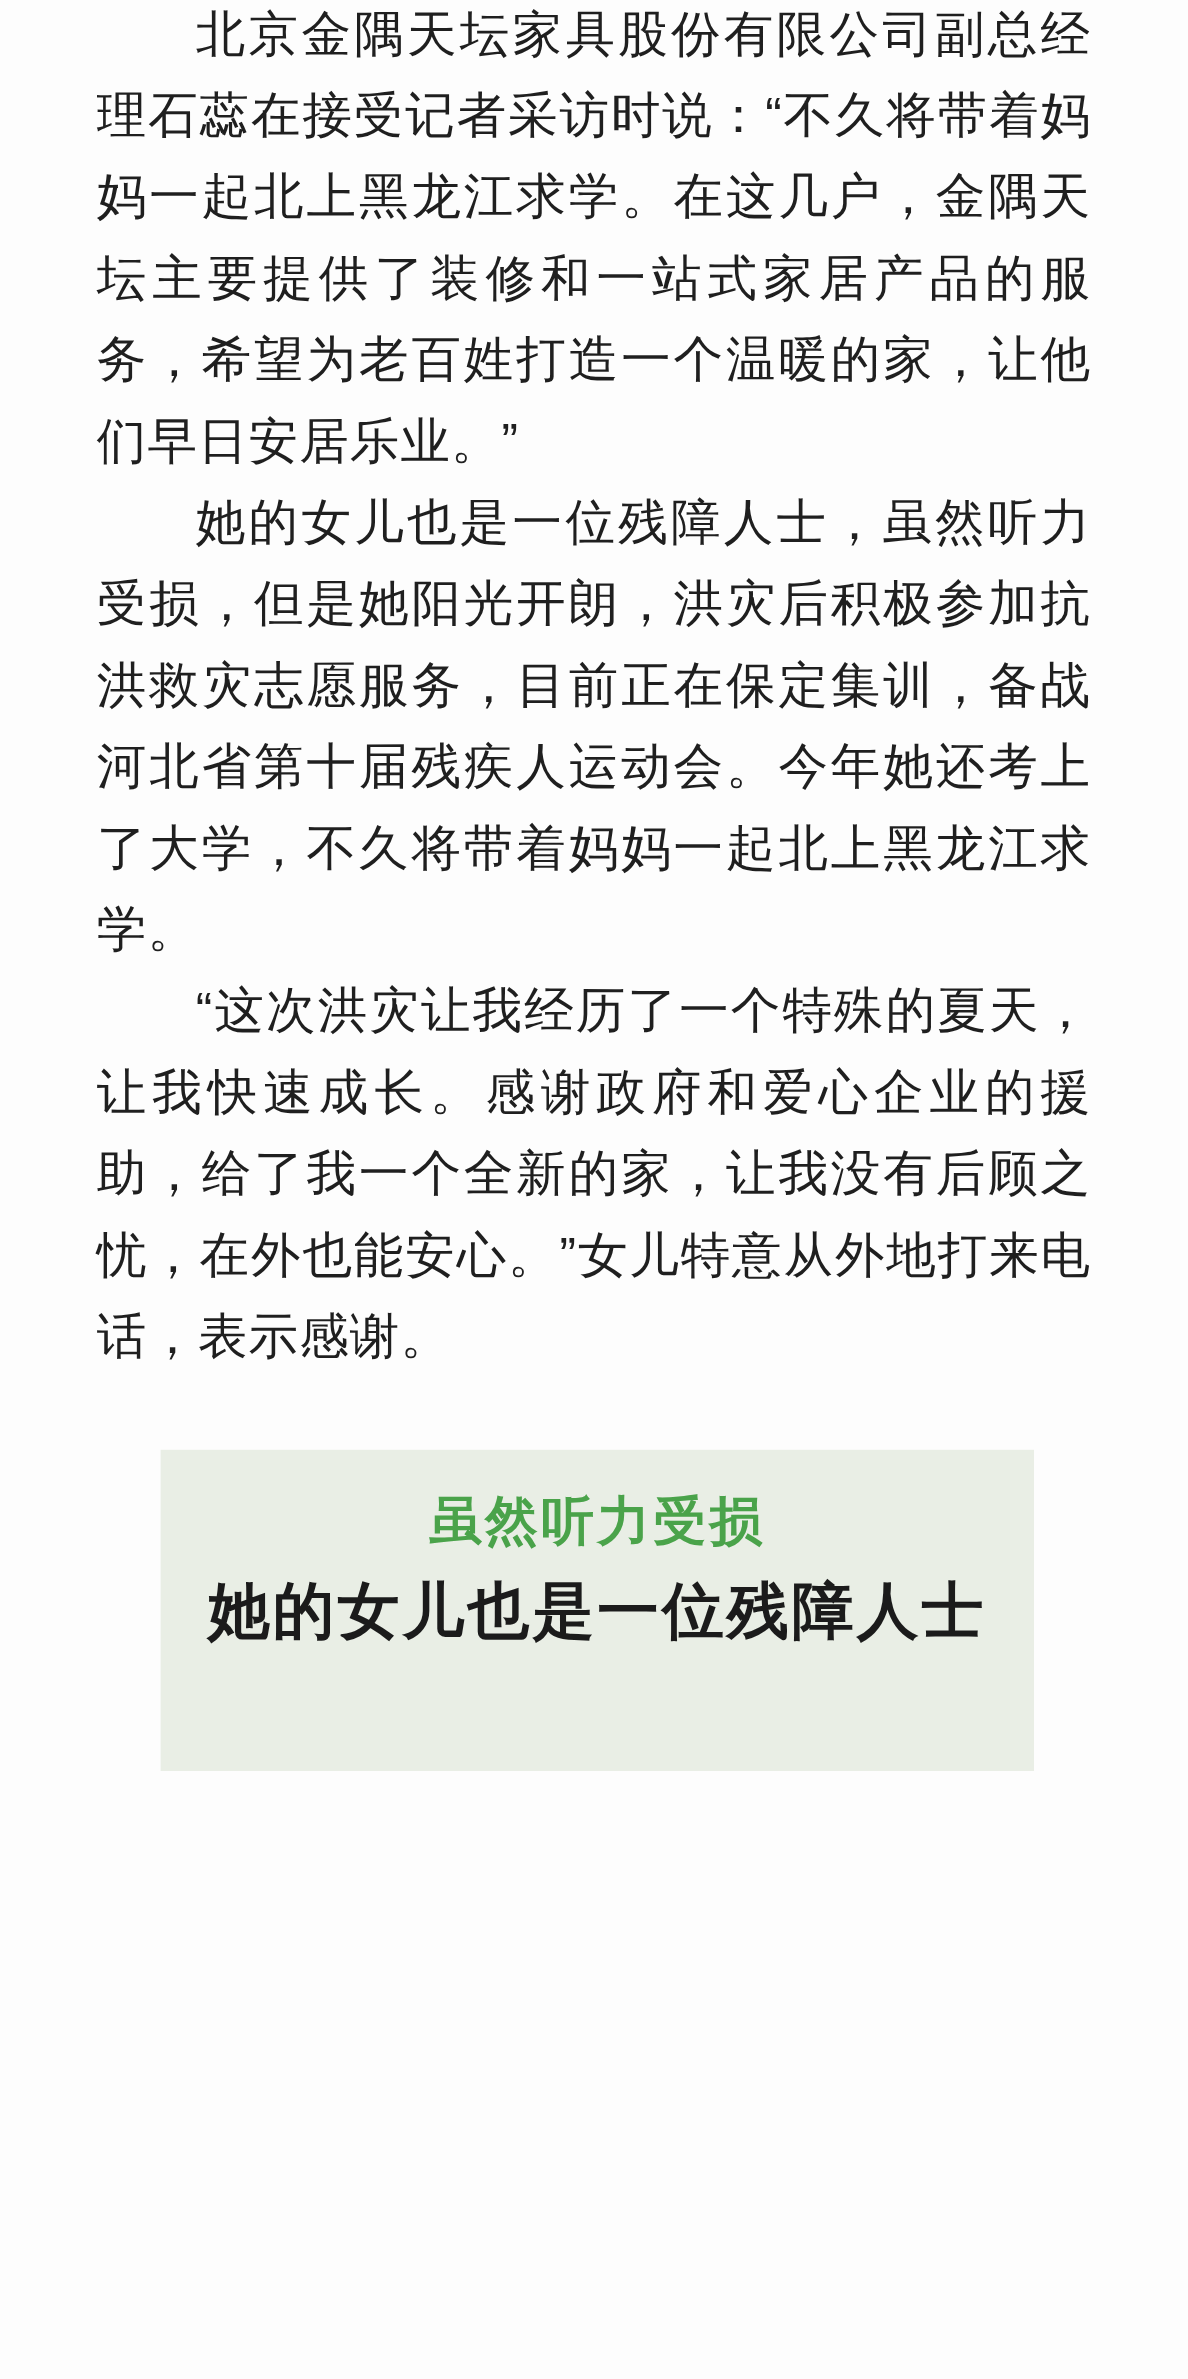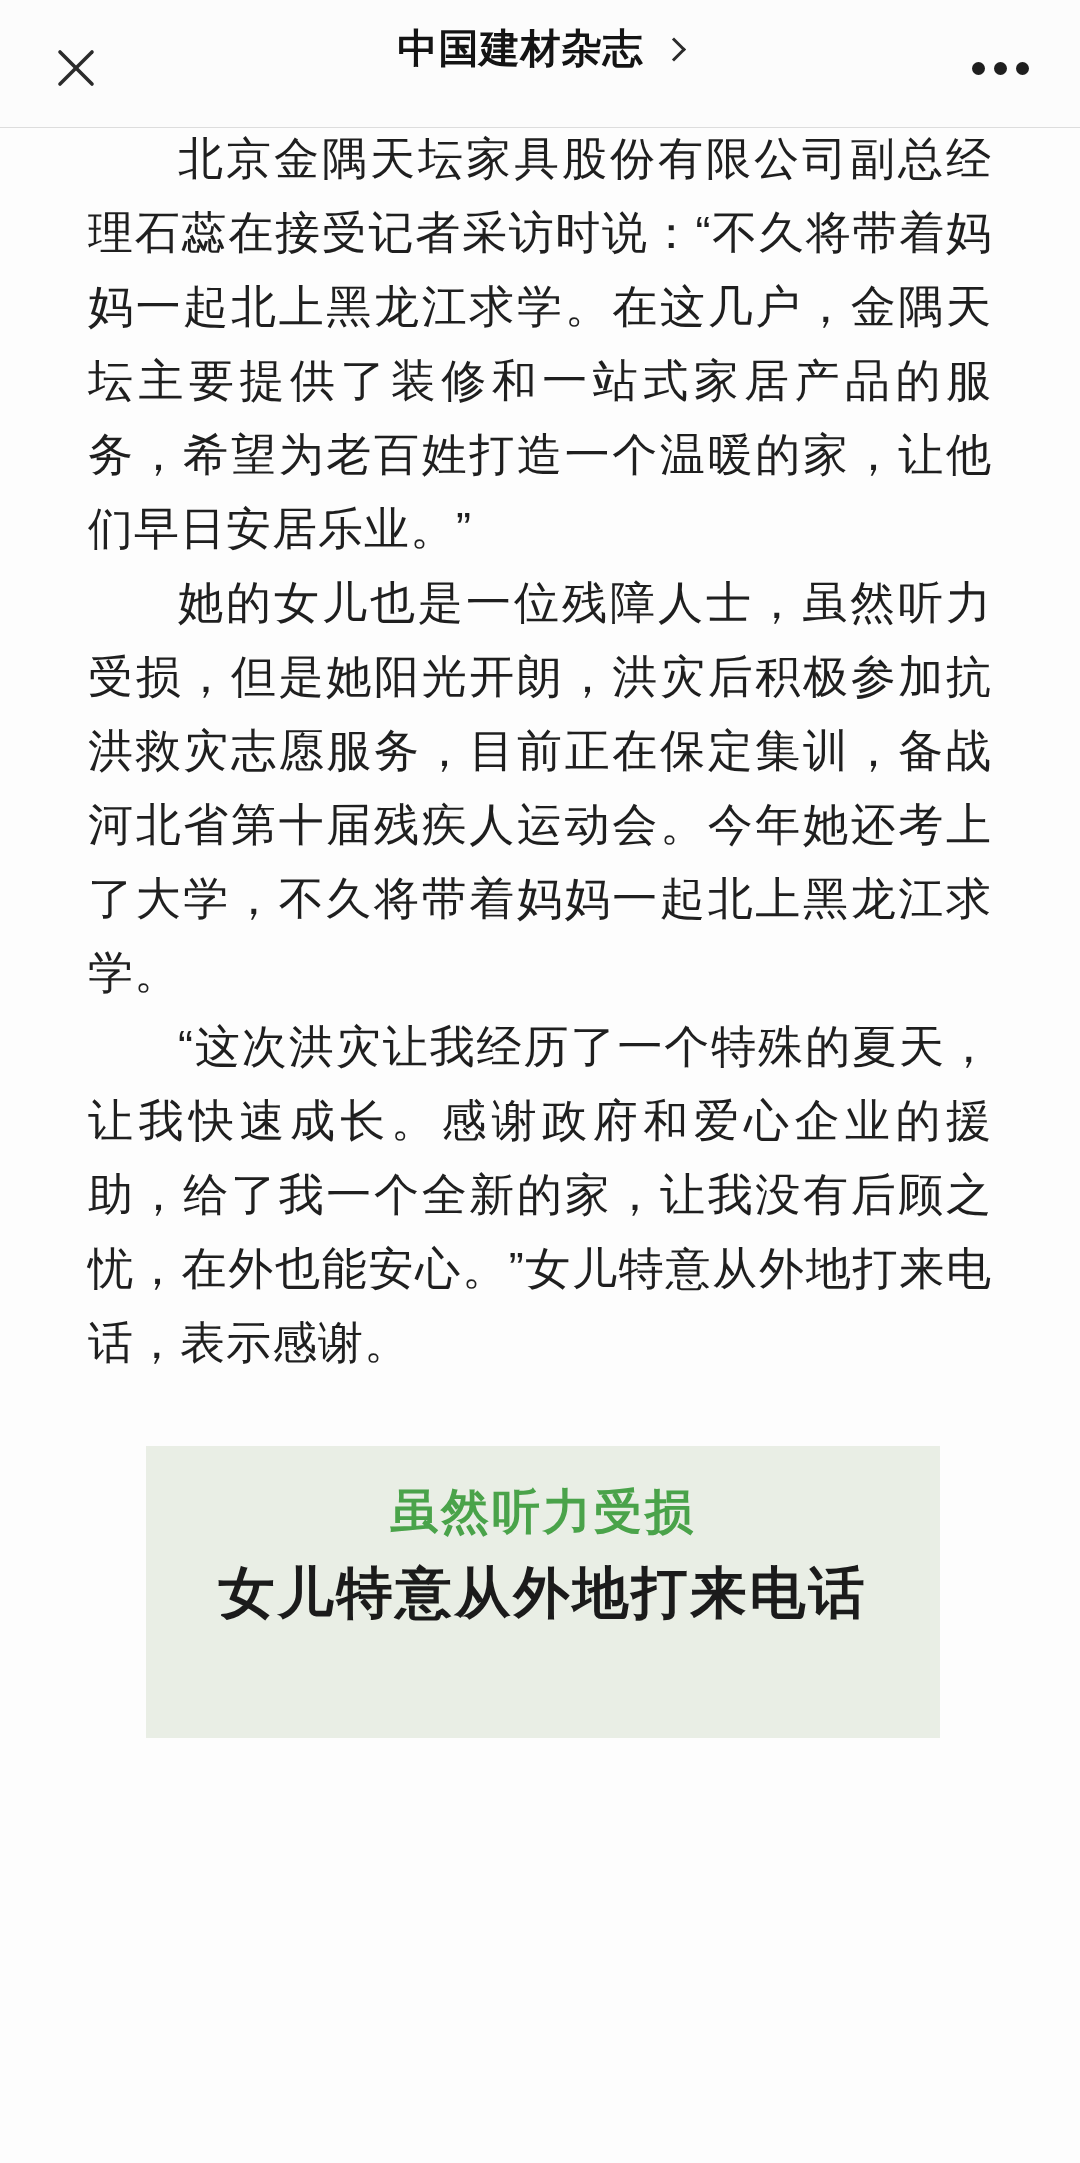--- a/index.html
+++ b/index.html
@@ -96,44 +96,25 @@
     font-weight: 700;
     margin-top: 16px;
     letter-spacing: 3px;
   }
 </style>
 </head>
 <body>
 
 <div class="screen">
 
-  <header class="navbar">
-    <button class="nav-btn close-btn">
-      <svg viewBox="0 0 44 44">
-        <line x1="6" y1="6" x2="38" y2="38" stroke="#2b2b2b" stroke-width="3.6" stroke-linecap="round"></line>
-        <line x1="38" y1="6" x2="6" y2="38" stroke="#2b2b2b" stroke-width="3.6" stroke-linecap="round"></line>
-      </svg>
-    </button>
-
-    <div class="nav-title">
-      <span class="account-name">中国建材杂志</span>
-      <span class="chev"></span>
-    </div>
-
-    <button class="nav-btn more-btn">
-      <span class="dot"></span>
-      <span class="dot"></span>
-      <span class="dot"></span>
-    </button>
-  </header>
 
   <main class="article">
     <p>北京金隅天坛家具股份有限公司副总经理石蕊在接受记者采访时说：“不久将带着妈妈一起北上黑龙江求学。在这几户，金隅天坛主要提供了装修和一站式家居产品的服务，希望为老百姓打造一个温暖的家，让他们早日安居乐业。”</p>
     <p>她的女儿也是一位残障人士，虽然听力受损，但是她阳光开朗，洪灾后积极参加抗洪救灾志愿服务，目前正在保定集训，备战河北省第十届残疾人运动会。今年她还考上了大学，不久将带着妈妈一起北上黑龙江求学。</p>
     <p>“这次洪灾让我经历了一个特殊的夏天，让我快速成长。感谢政府和爱心企业的援助，给了我一个全新的家，让我没有后顾之忧，在外也能安心。”女儿特意从外地打来电话，表示感谢。</p>
 
     <section class="banner">
       <div class="banner-kicker">虽然听力受损</div>
-      <div class="banner-title">女儿特意从外地打来电话</div>
+      <div class="banner-title">她的女儿也是一位残障人士</div>
     </section>
   </main>
 
 </div>
 
 </body></html>

